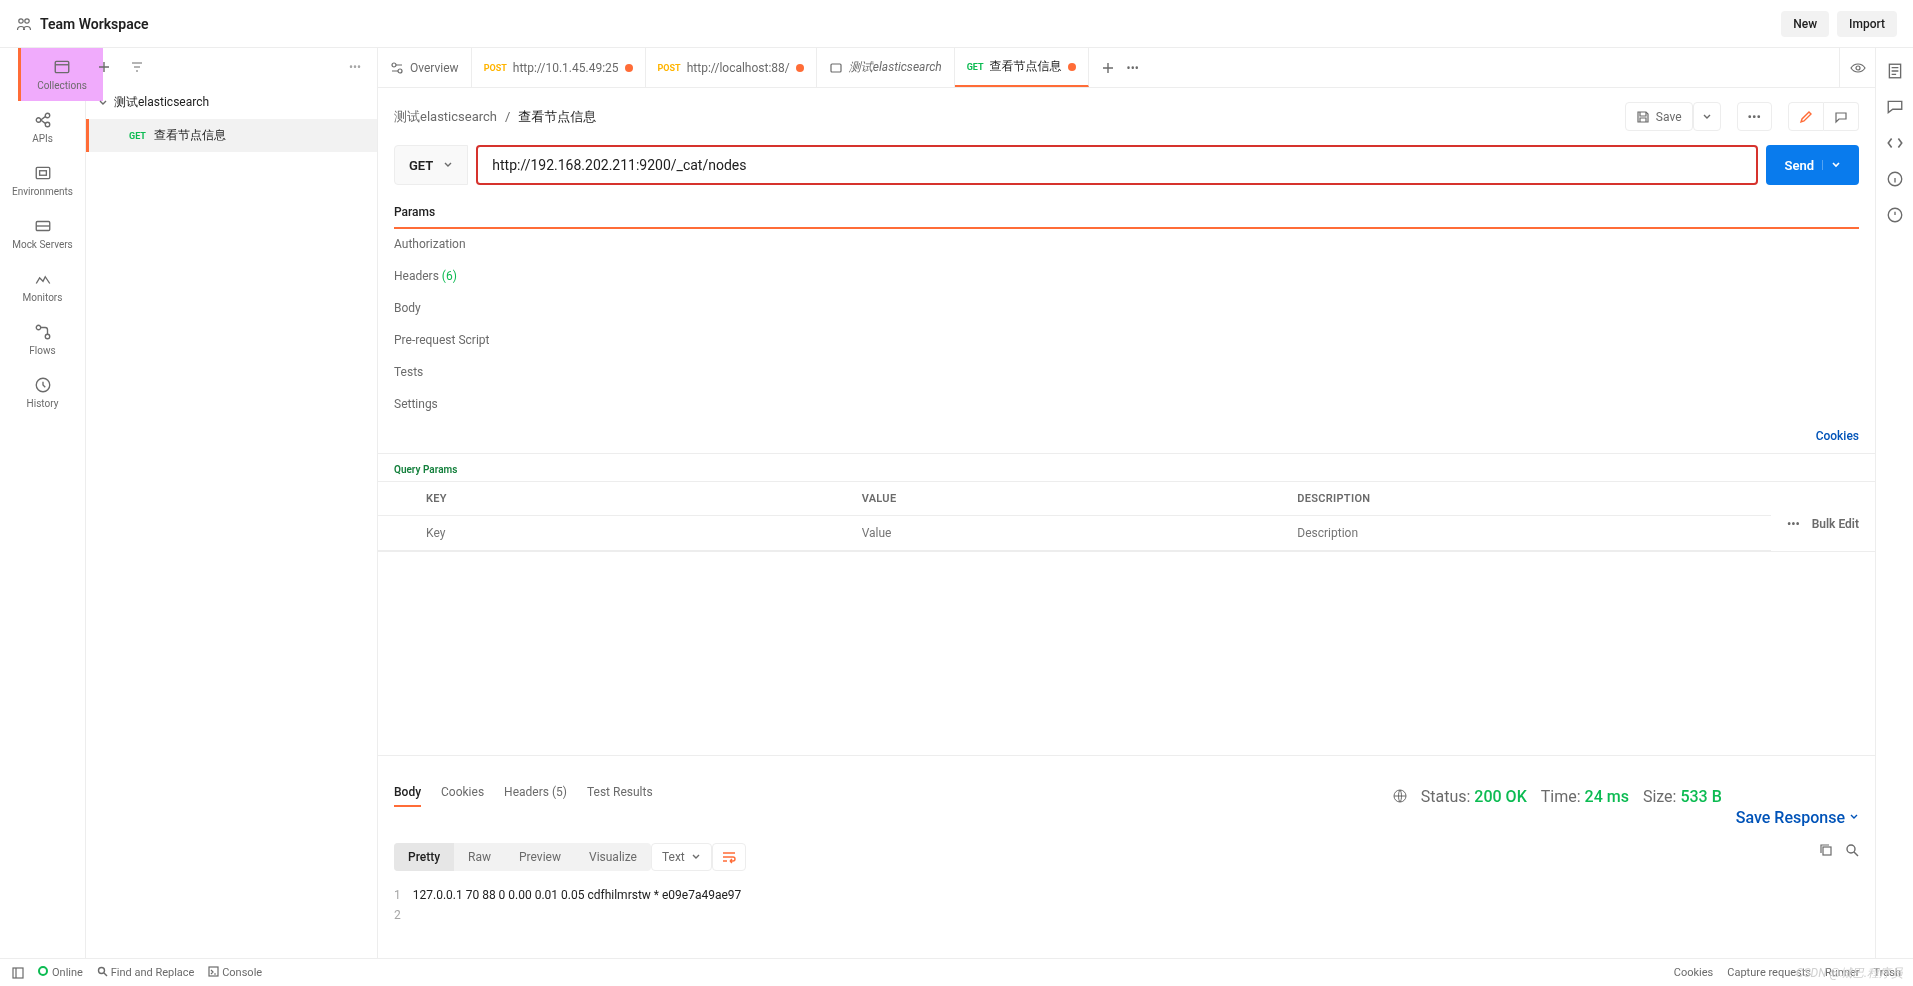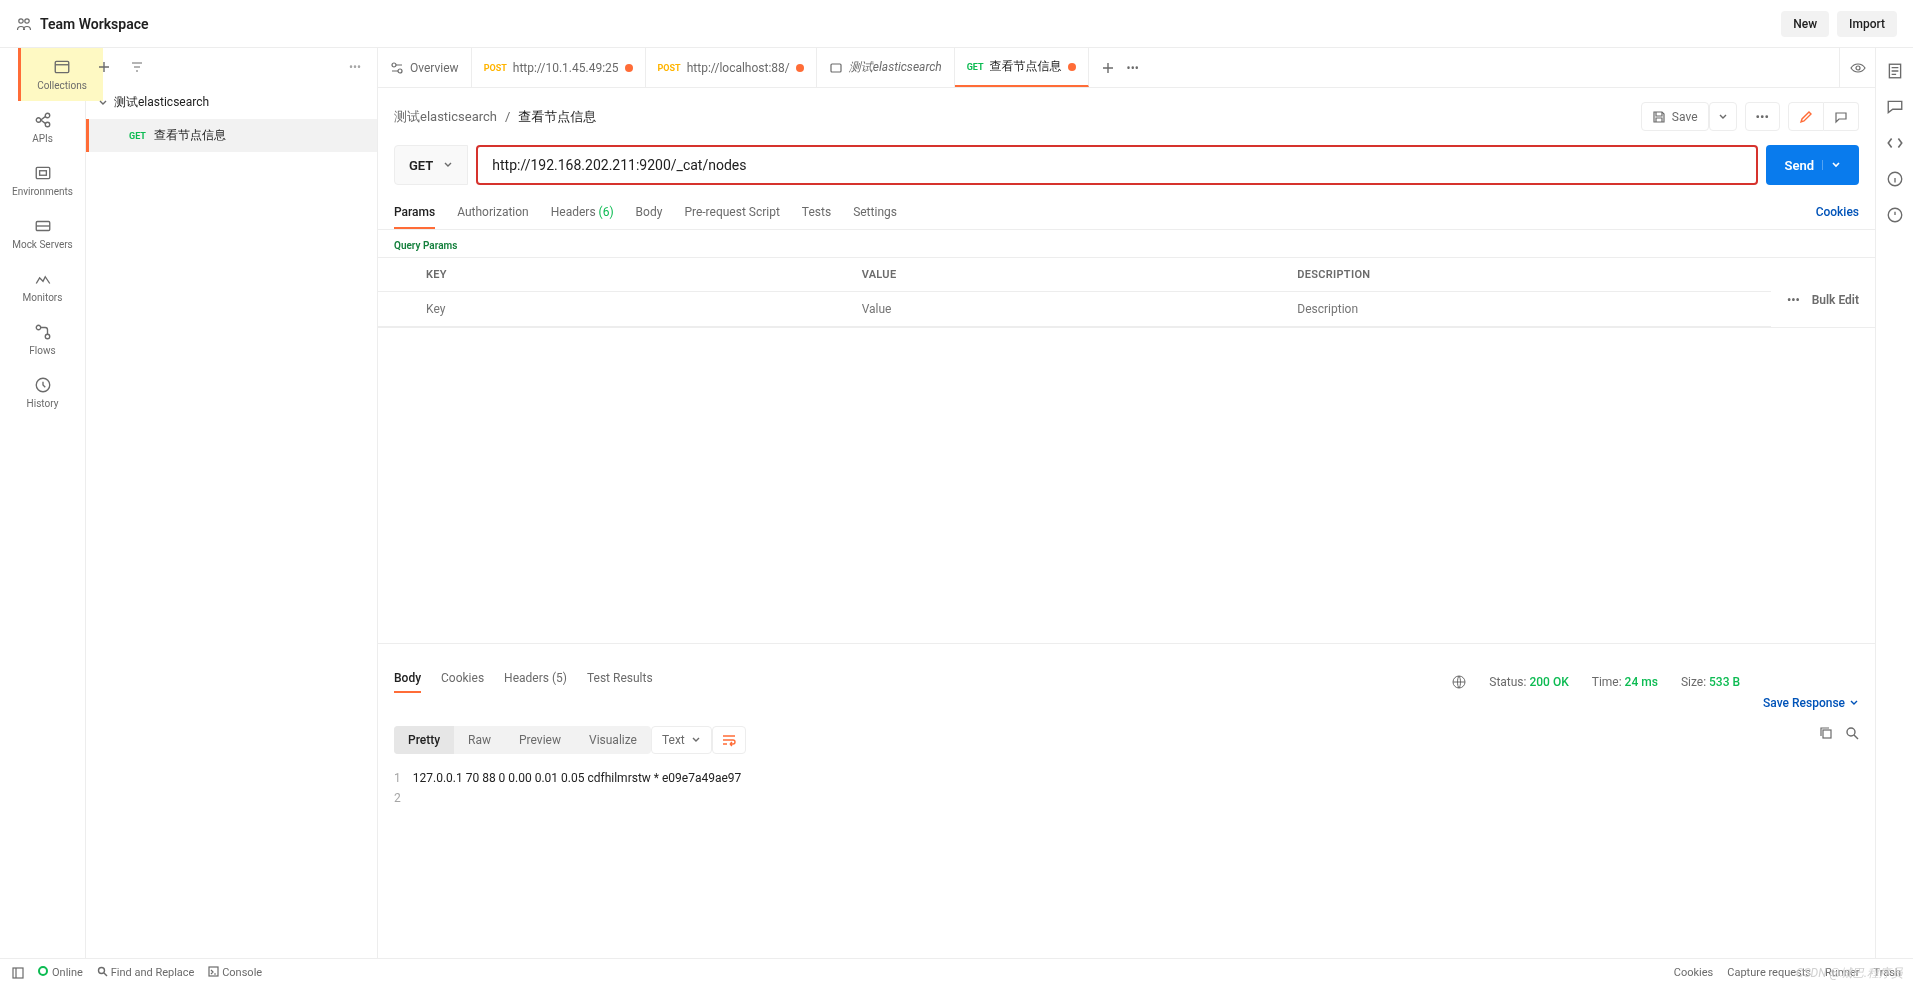--- a/index.html
+++ b/index.html
@@ -11,21 +11,21 @@
 .ws-icon { width:16px; height:16px; margin-right:8px; }
 .ws-icon svg { width:100%; height:100%; }
 .ws-title { font-weight:600; font-size:14px; color:#212121; flex:0 0 auto; }
 .header-spacer { flex:1; }
 .btn-gray { background:#f2f2f2; border:none; border-radius:4px; padding:6px 12px; font-size:12px; font-weight:500; cursor:pointer; color:#212121; margin-left:8px; }
 
 
 .main { display:flex; flex:1; overflow:hidden; }
 .left-rail { width:86px; display:flex; flex-direction:column; align-items:center; border-right:1px solid #ededed; }
 .rail-item { display:flex; flex-direction:column; align-items:center; justify-content:center; gap:4px; padding:10px 0; width:100%; cursor:pointer; }
-.rail-item.active { background:#fef9c3; border-left:3px solid #ff6c37;margin-left:36px; }
+.rail-item.active { background:#f0abfc; border-left:3px solid #ff6c37;margin-left:36px; }
 .rail-item .ri-icon { width:18px; height:18px; }
 .rail-item .ri-label { font-size:10px; color:#6b6b6b; text-align:center; }
 
 
 .sidebar { width:292px; border-right:1px solid #ededed; display:flex; flex-direction:column; }
 .sidebar-top { display:flex; align-items:center; padding:8px; gap:8px; }
 .sb-plus { width:20px; height:20px; display:flex; align-items:center; justify-content:center; cursor:pointer; color:#6b6b6b; }
 .sb-filter-box { flex:1; display:flex; align-items:center; padding:4px 8px; }
 .sb-filter-icon { width:14px; height:14px; color:#6b6b6b; }
 .sb-opts { width:28px; display:flex; justify-content:center; cursor:pointer; color:#a6a6a6; }
@@ -57,56 +57,56 @@
 .tabs-actions { display:flex; align-items:center; gap:12px; padding:0 12px; color:#6b6b6b;}
 .tabs-actions .plus,.tabs-actions .more{cursor:pointer;}
 .env-select { display:flex; align-items:center; justify-content:space-between; width:200px; padding:0 12px; height:100%; border-left:1px solid #ededed; cursor:pointer; color:#6b6b6b; font-size:12px;}
 .env-eye { width:36px; display:flex; align-items:center; justify-content:center; border-left:1px solid #ededed; height:100%; cursor:pointer; color:#6b6b6b;}
 
 .request-area { display:flex; flex-direction:column; flex:1; overflow:hidden; }
 .crumb-row { display:flex; align-items:center; padding:14px 16px; gap:8px;}
 .crumb { color:#6b6b6b; font-size:13px;}
 .crumb.sep{color:#6b6b6b;}
 .crumb.cur { color:#212121; font-weight:500;}
-.crumb-actions { margin-left:auto; display:flex; gap:8px;}
+.crumb-actions { margin-left:auto; display:flex; gap:16px;}
 .save-btn { display:flex; align-items:center; gap:6px; background:#fff; border:1px solid #ededed; border-radius:4px; padding:6px 10px; cursor:pointer; font-size:12px; color:#6b6b6b;}
 .save-chev { border-left:1px solid #ededed; padding:6px 8px; background:#fff; border:1px solid #ededed; border-radius:4px; cursor:pointer; color:#6b6b6b;}
 .more-dots { padding:6px 10px; background:#fff; border:1px solid #ededed; border-radius:4px; cursor:pointer; color:#6b6b6b;}
 .edit-group { display:flex; gap:0;}
 .edit-btn,.comment-btn { padding:6px 10px; border:1px solid #ededed; background:#fff; cursor:pointer; color:#6b6b6b;}
 .edit-btn{border-radius:4px 0 0 4px;}
 .comment-btn{border-radius:0 4px 4px 0; border-left:none;}
 
 .url-row { display:flex; gap:8px; padding:0 16px 12px;}
 .method-box { display:flex; align-items:center; gap:10px; padding:10px 14px; background:#f9f9f9; border:1px solid #ededed; border-radius:4px 0 0 4px; font-weight:600; font-size:13px; color:#212121; cursor:pointer;}
 .method-box .chev{color:#6b6b6b;}
 .url-input-wrap { flex:1; display:flex; border:2.5px solid #d6322d; border-radius:4px; background:#fff;}
 .url-input { flex:1; border:none; outline:none; padding:10px 14px; font-size:14px; color:#212121; background:transparent;}
 .send-btn { display:flex; align-items:center; gap:8px; background:#097bed; color:#fff; border:none; border-radius:4px; padding:10px 18px; font-weight:600; font-size:13px; cursor:pointer;}
 .send-chev{border-left:1px solid rgba(255,255,255,.3);padding-left:8px;}
 
-.req-tabs { display:flex; gap:22px; padding:0 16px; border-bottom:1px solid #ededed;}
+.req-tabs { display:flex; padding:0 16px; border-bottom:1px solid #ededed;flex-direction:column;}
 .rtab { padding:8px 0; font-size:12px; color:#6b6b6b; cursor:pointer; border-bottom:2px solid transparent;}
 .rtab.active { color:#212121; border-bottom-color:#ff6c37; font-weight:500;}
 .rtab .count{color:#0cbb52;}
 .req-tabs .cookies{margin-left:auto;color:#0053b8;font-weight:500;}
 
 .qp-title { padding:10px 16px 6px; font-size:10px; font-weight:600; color:#15803d;}
 .qp-table { border:1px solid #ededed; border-left:none; border-right:none; margin:0 0;}
 .qp-head,.qp-row { display:grid; grid-template-columns:36px 1fr 1fr 1fr 50px; border-bottom:1px solid #ededed;}
 .qp-head div { padding:10px 12px; font-size:11px; font-weight:600; color:#6b6b6b; letter-spacing:.3px;}
 .qp-row input { border:none; outline:none; padding:10px 12px; font-size:12px; color:#6b6b6b; width:100%;}
 .qp-extra { display:flex; justify-content:flex-end; gap:12px; padding:10px 16px; font-size:12px; font-weight:600; color:#6b6b6b;}
 .qp-extra span{cursor:pointer;}
 
 .response { border-top:1px solid #ededed; display:flex; flex-direction:column; flex:1;}
 .res-tabs { display:flex; gap:20px; padding:10px 16px; align-items:center;}
 .restab { font-size:12px; color:#6b6b6b; cursor:pointer; padding-bottom:6px; border-bottom:2px solid transparent;}
 .restab.active { color:#212121; border-bottom-color:#ff6c37; font-weight:500;}
-.res-status { margin-left:auto; display:flex; gap:23px; align-items:center; font-size:12px; color:#6b6b6b;}
+.res-status { margin-left:auto; display:flex; gap:14px; align-items:center; font-size:16px; color:#6b6b6b;}
 .res-status .globe{width:14px;height:14px;}
 .res-status b{color:#0cbb52;font-weight:500;}
 .save-resp { color:#0053b8; font-weight:500; cursor:pointer; display:flex; align-items:center; gap:4px;margin-top:42px;}
 
 .view-row { display:flex; padding:6px 16px; }
 .view-pill { display:flex; background:#f2f2f2; border-radius:4px; overflow:hidden;}
 .view-pill button { border:none; background:transparent; padding:6px 14px; font-size:12px; color:#6b6b6b; cursor:pointer;}
 .view-pill button.active{background:#e6e6e6;color:#212121;font-weight:500;}
 .fmt-select { display:flex; align-items:center; gap:6px; border:1px solid #ededed; border-radius:4px; padding:6px 10px; font-size:12px; color:#6b6b6b; cursor:pointer;}
 .wrap-btn { border:1px solid #ededed; border-radius:4px; padding:6px 8px; cursor:pointer;}

